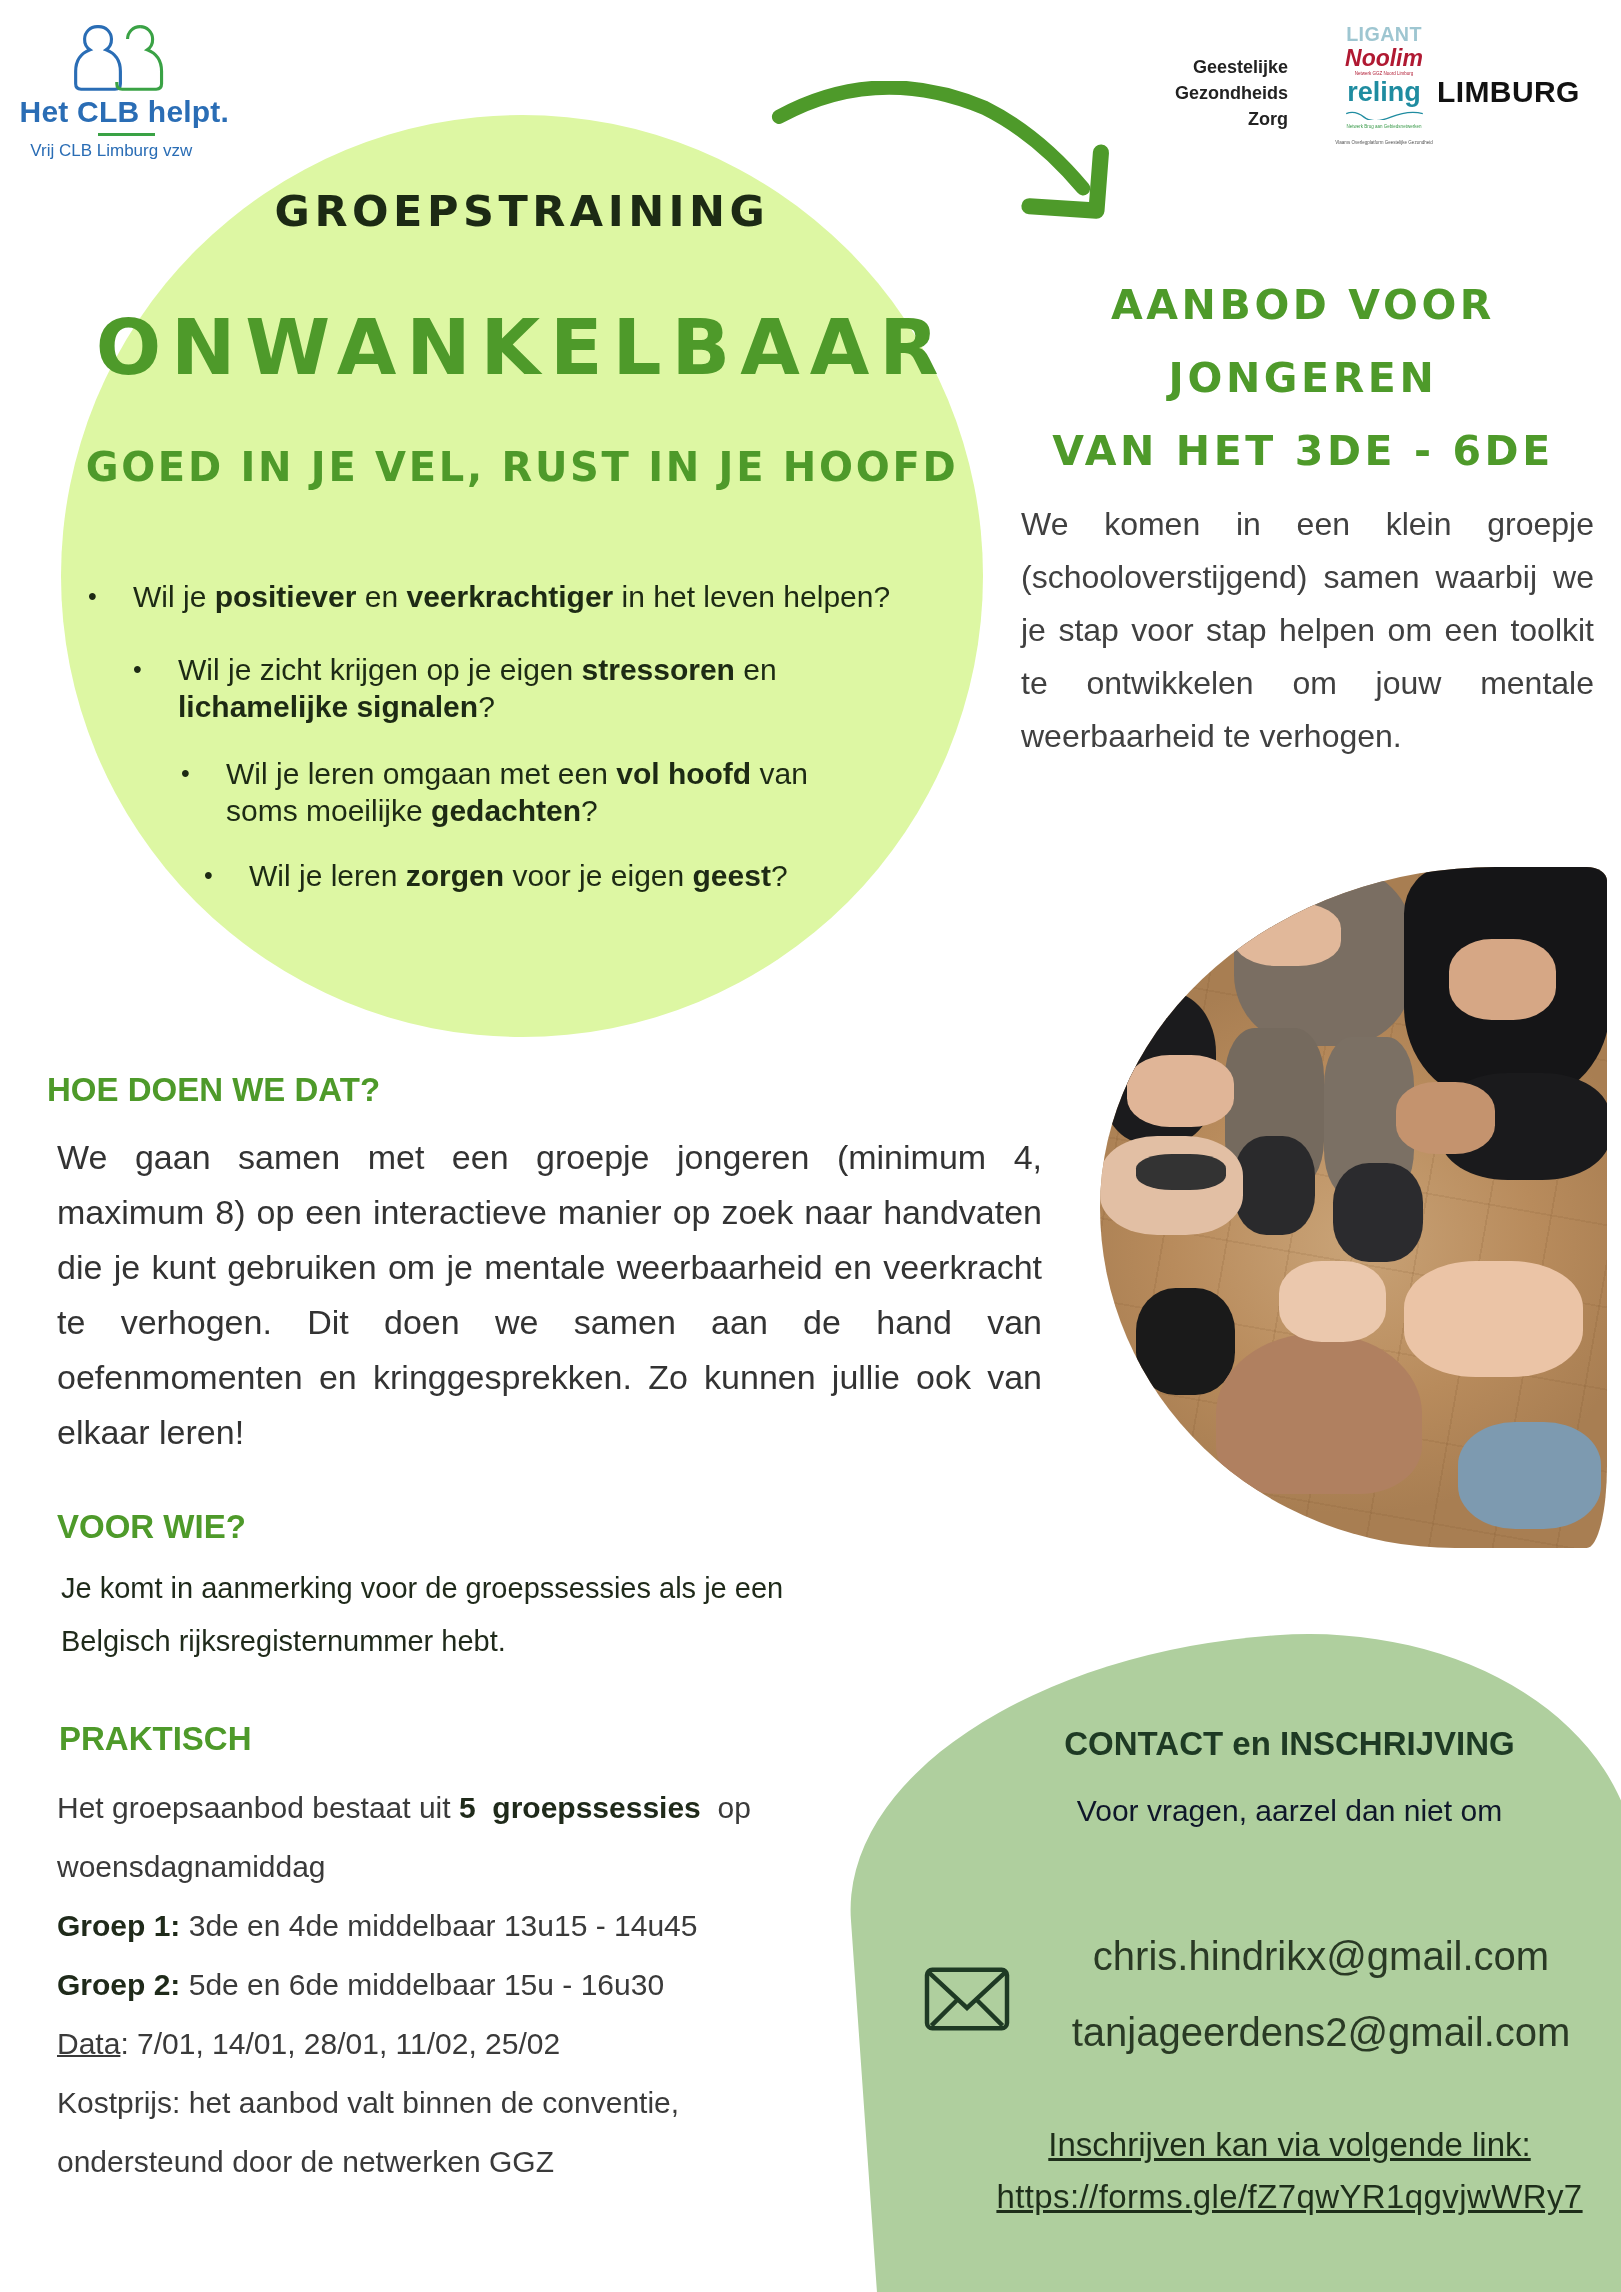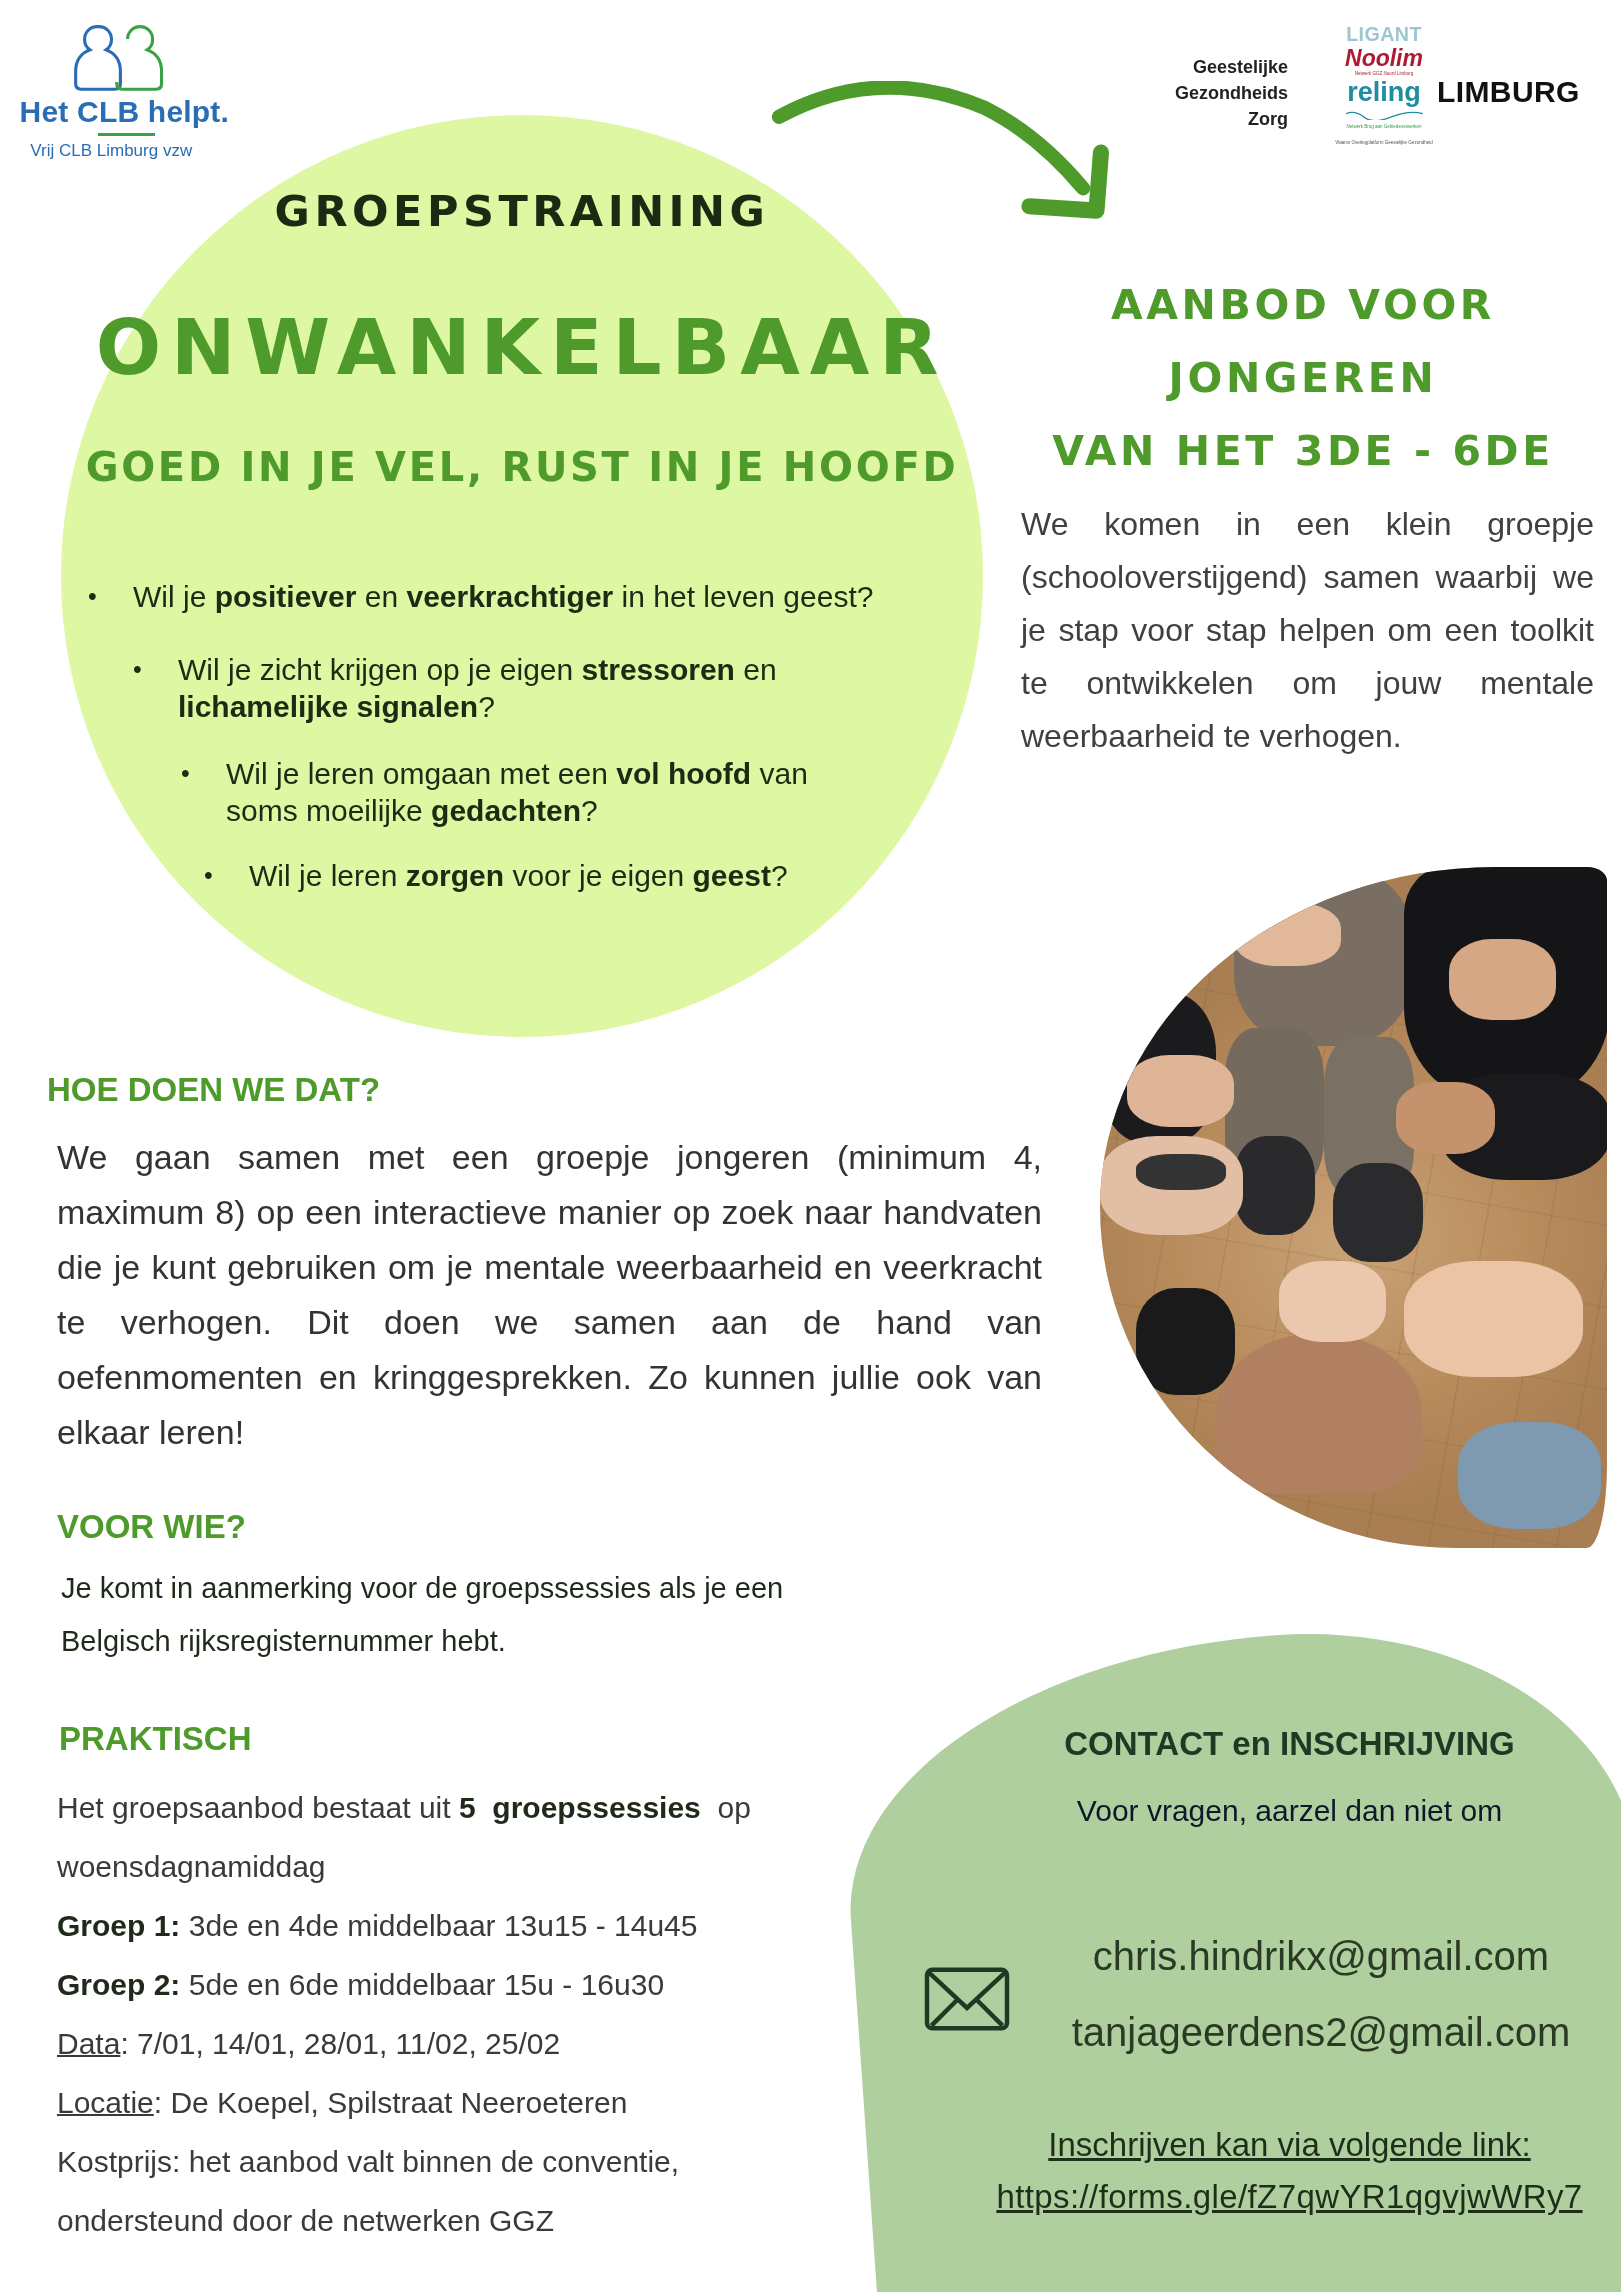--- a/index.html
+++ b/index.html
@@ -128,21 +128,21 @@
 </svg>
 
 <div class="abs circle"></div>
 <div class="abs hand kicker">GROEPSTRAINING</div>
 <div class="abs hand big-title">ONWANKELBAAR</div>
 <div class="abs hand tagline">GOED IN JE VEL, RUST IN JE HOOFD</div>
 
 <div class="abs bullets">
   <div class="bullet" style="left:88px;top:0;">
     <span class="dot">•</span>
-    <span><span>Wil je </span><b>positiever</b><span> en </span><b>veerkrachtiger</b><span> in het leven geest?</span></span>
+    <span><span>Wil je </span><b>positiever</b><span> en </span><b>veerkrachtiger</b><span> in het leven helpen?</span></span>
   </div>
   <div class="bullet" style="left:133px;top:73px;">
     <span class="dot">•</span>
     <span><span>Wil je zicht krijgen op je eigen </span><b>stressoren</b><span> en</span><br><b>lichamelijke signalen</b><span>?</span></span>
   </div>
   <div class="bullet" style="left:181px;top:177px;">
     <span class="dot">•</span>
     <span><span>Wil je leren omgaan met een </span><b>vol hoofd</b><span> van</span><br><span>soms moeilijke </span><b>gedachten</b><span>?</span></span>
   </div>
   <div class="bullet" style="left:204px;top:279px;">
@@ -189,21 +189,20 @@
   <div>Belgisch rijksregisternummer hebt.</div>
 </div>
 
 <div class="abs h-green prak-h">PRAKTISCH</div>
 <div class="abs prak-body">
   <span class="row"><span>Het groepsaanbod bestaat uit </span><b style="white-space:pre;">5  groepssessies</b><span style="white-space:pre;">  op</span></span>
   <span class="row">woensdagnamiddag</span>
   <span class="row"><b>Groep 1:</b><span> 3de en 4de middelbaar 13u15 - 14u45</span></span>
   <span class="row"><b>Groep 2:</b><span> 5de en 6de middelbaar 15u - 16u30</span></span>
   <span class="row"><u>Data</u><span>: 7/01, 14/01, 28/01, 11/02, 25/02</span></span>
-  <span class="row"><u>Locatie</u><span>: De Koepel, Spilstraat Neeroeteren</span></span>
   <span class="row">Kostprijs: het aanbod valt binnen de conventie,</span>
   <span class="row">ondersteund door de netwerken GGZ</span>
 </div>
 
 <div class="abs contact-blob"></div>
 <div class="abs contact-title">CONTACT en INSCHRIJVING</div>
 <div class="abs contact-lead">
   <div>Voor vragen, aarzel dan niet om</div>
 </div>
 <svg class="abs mail-icon" viewBox="0 0 96 72">

